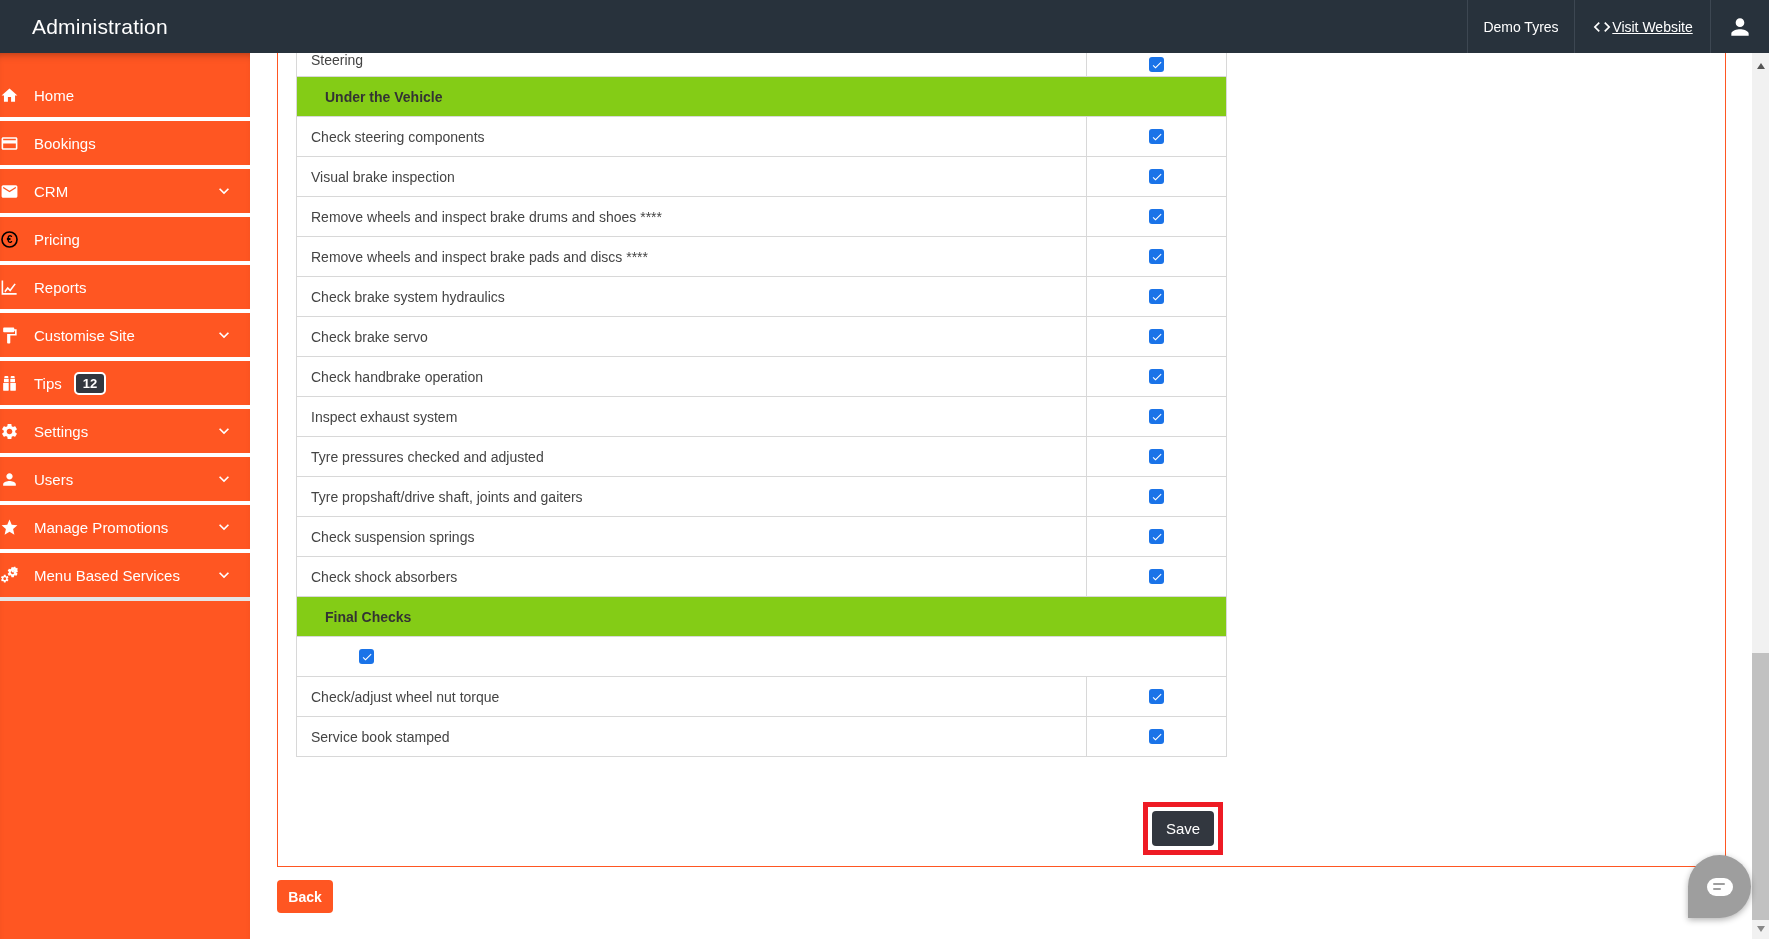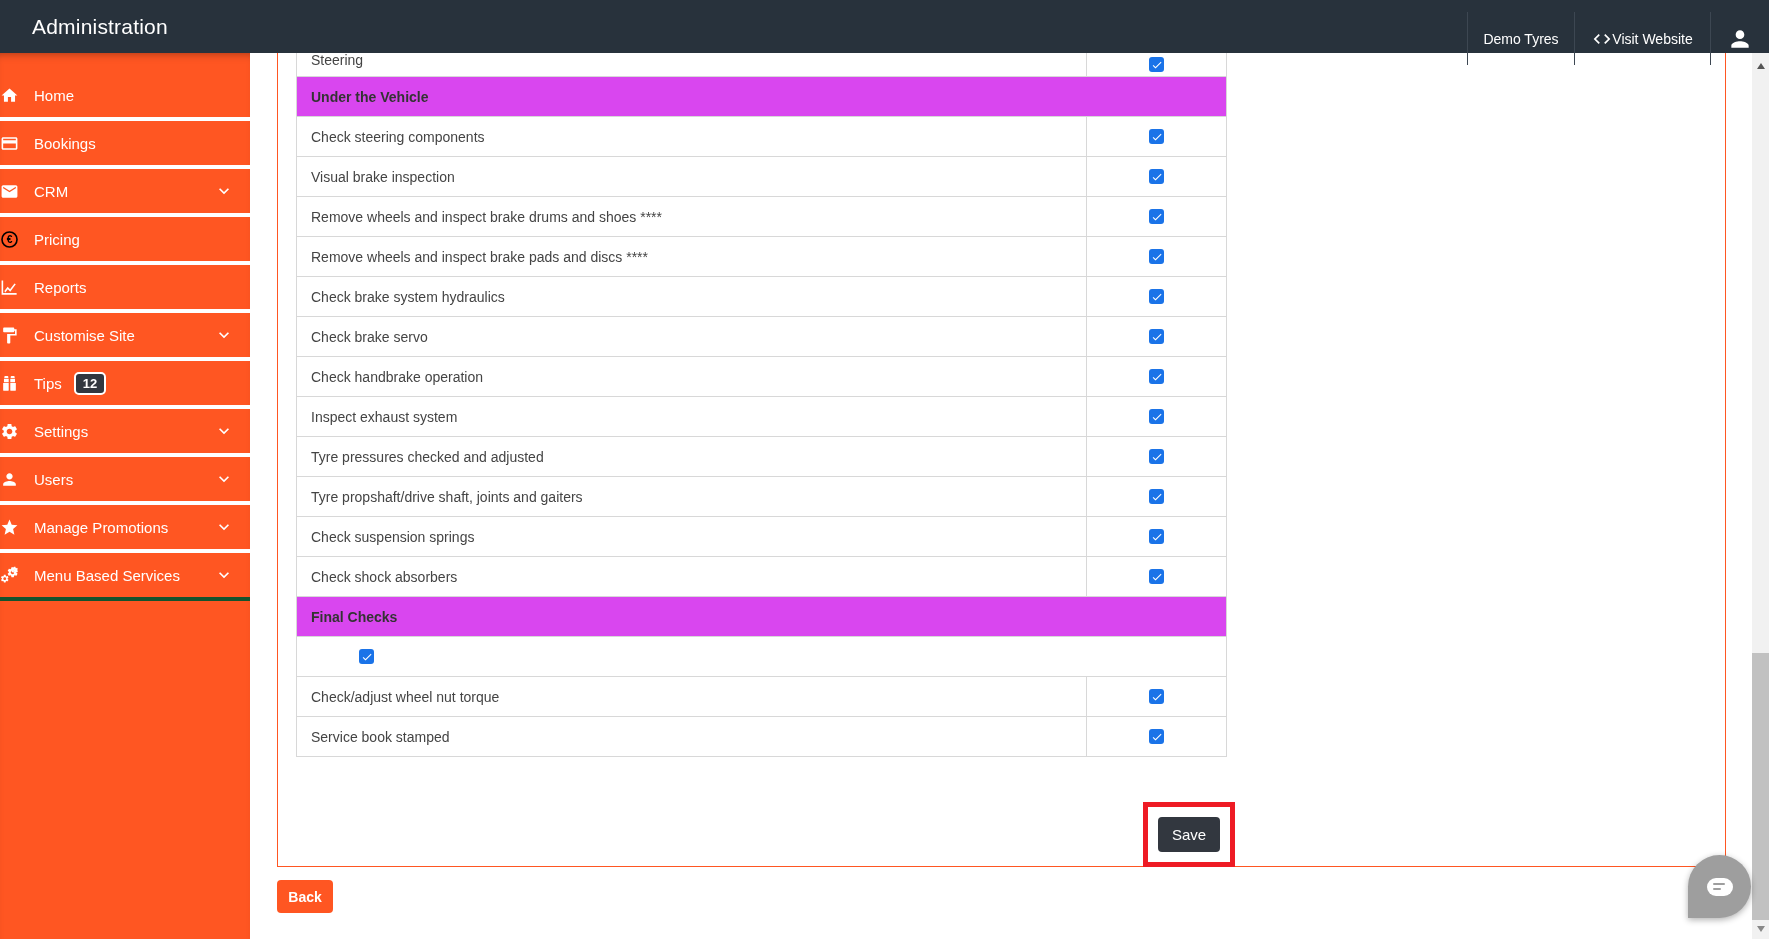--- a/index.html
+++ b/index.html
@@ -8,42 +8,42 @@
     position:relative; overflow:hidden; background:#ffffff;
     font-family:"Liberation Sans", sans-serif;
   }
 
   
   .topbar {
     position:absolute; left:0; top:0; width:1769px; height:53px;
     background:#28323c; display:flex; align-items:center; z-index:30;
   }
   .topbar-title { color:#fff; font-size:21px; padding-left:32px; letter-spacing:.2px; }
-  .topbar-right { position:absolute; right:0; top:0; height:66px; display:flex;margin-top:12px; }
+  .topbar-right { position:absolute; right:0; top:0; height:66px; display:flex; }
   .tb-section {
     height:53px; display:flex; align-items:center; justify-content:center;
     border-left:1px solid #3d4752; color:#fff; font-size:14px; cursor:pointer;
   }
   .tb-demo { width:107px; }
-  .tb-visit { width:136px; gap:0; }
+  .tb-visit { width:136px; gap:0;text-decoration:underline; }
   .tb-user { width:59px; }
   .tb-icon { width:20px; height:20px; fill:#fff; }
   .tb-user-icon { width:26px; height:26px; fill:#fff; }
 
   
   .sidebar {
     position:absolute; left:0; top:53px; width:250px; height:886px;
     background:#ff5622; padding-top:20px; z-index:20;
     box-shadow:inset 0 7px 8px -6px rgba(0,0,0,.35);
   }
   .sb-item {
     height:48px; border-bottom:4px solid #ffffff; display:flex; align-items:center;
     position:relative; cursor:pointer;
   }
-  .sb-item:last-child { border-bottom:4px solid #14532d;text-align:center; }
+  .sb-item:last-child { border-bottom:4px solid #e5e5e5;text-align:center; }
   .sb-icon { width:19px; height:19px; fill:#fff; flex:0 0 auto; }
   .sb-label { color:#fff; font-size:15px; font-weight:500; margin-left:15px; }
   .sb-chevron { position:absolute; right:16px; width:20px; height:20px; fill:#fff; }
   .sb-badge {
     margin-left:12px; background:#32373f; border:2px solid #fff; border-radius:5px;
     color:#fff; font-size:13px; font-weight:bold; padding:2px 7px; line-height:15px;
   }
 
   
   .panel {
@@ -59,34 +59,34 @@
     font-size:14px; color:#444;
   }
   .row { display:flex; height:40px; border-bottom:1px solid #d8d8d8; background:#fff; }
   .row-label {
     width:790px; display:flex; align-items:center; padding-left:14px;
     border-right:1px solid #d8d8d8;
   }
   .row-check {
     width:139px; display:flex; align-items:center; justify-content:center;
   }
-  .row.section { background:#d946ef; }
+  .row.section { background:#84cc16;padding-left:14px; }
   .row.section .row-label { width:100%; border-right:none; font-weight:bold; color:#333; }
   .row.clipped { height:24px; overflow:hidden; }
   .row.clipped .row-label span { line-height:20px; margin-top:-10px; }
   .checkbox {
     width:15px; height:15px; background:#1a73e8; border-radius:3px;
     display:flex; align-items:center; justify-content:center; cursor:pointer;
   }
   .checkbox svg { width:12px; height:12px; fill:#fff; }
 
   
   .save-highlight {
     position:absolute; left:1143px; top:802px;
-    border:5px solid #ee1b24; padding:10px; background:#fff;
+    border:5px solid #ee1b24; padding:4px; background:#fff;
   }
   .save-btn {
     display:block; min-width:57px; height:35px; padding:0 14px;
     background:#32373f; color:#fff; border:none; border-radius:4px;
     font-size:15px; font-family:"Liberation Sans",sans-serif; cursor:pointer;
   }
   .back-btn {
     position:absolute; left:277px; top:880px; width:56px; height:33px;
     background:#ff5622; color:#fff; border:none; border-radius:4px;
     font-size:14px; font-family:"Liberation Sans",sans-serif; cursor:pointer;font-weight:bold;

